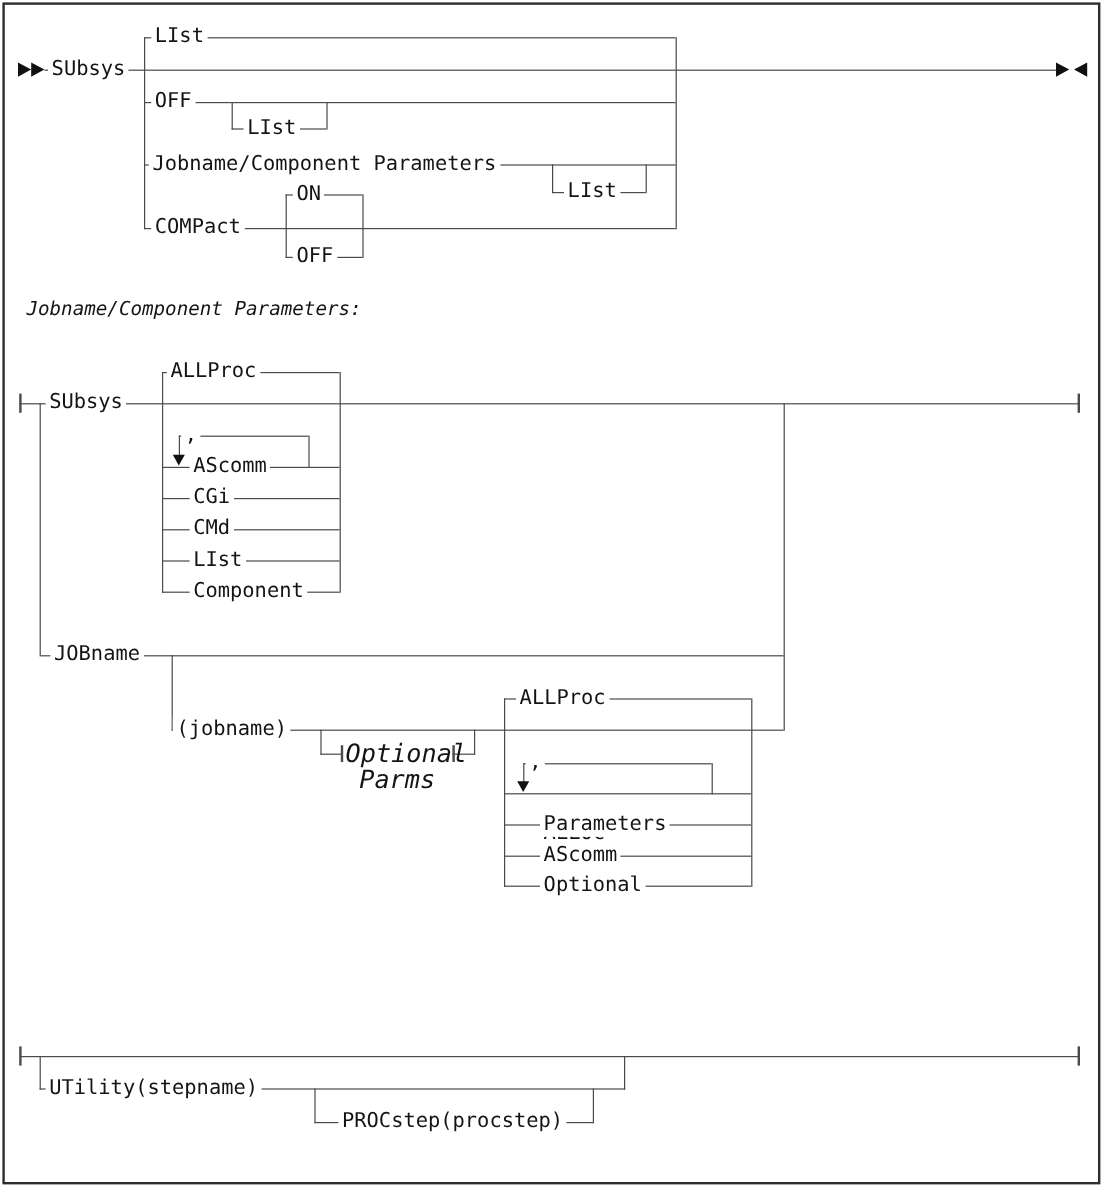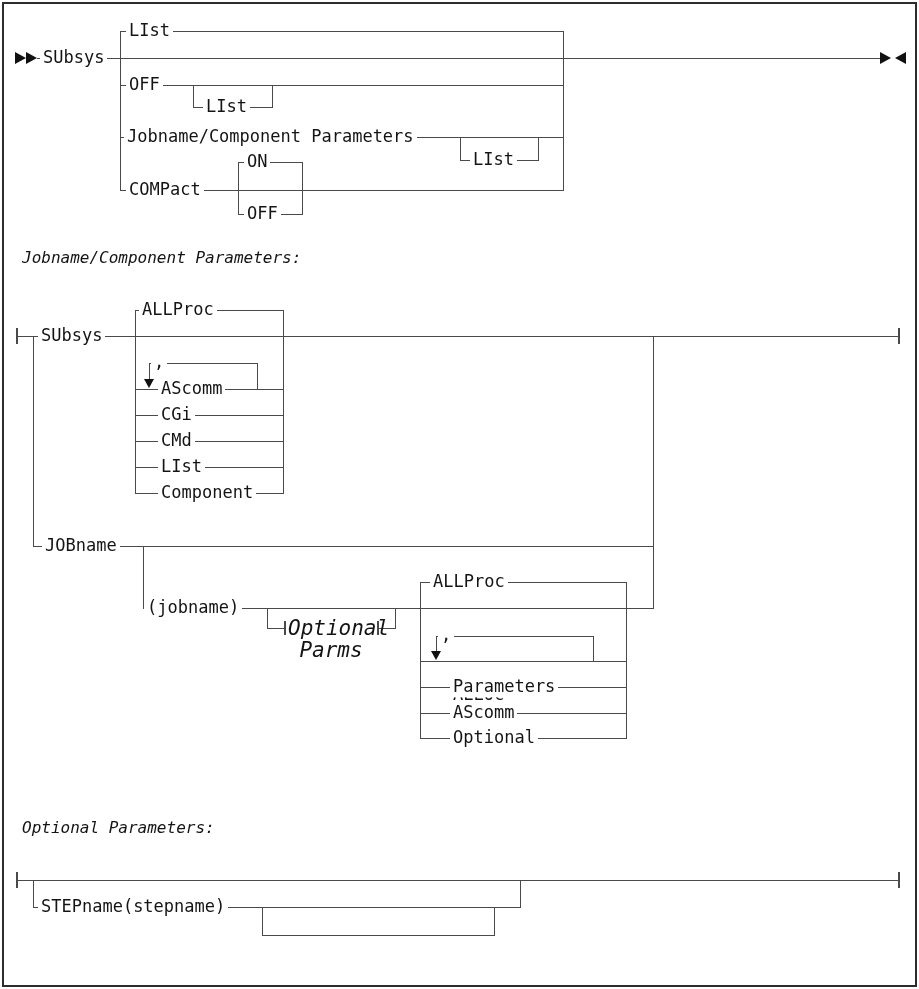--- a/index.html
+++ b/index.html
@@ -64,22 +64,22 @@
     <div>Parms</div>
   </div>
 
   <span class="lbl" style="left:430px;top:582px">ALLProc</span>
   <span class="lbl" style="left:438px;top:636px">,</span>
   <span class="lbl" style="left:450px;top:695px">ALLOc</span>
   <span class="lbl" style="left:450px;top:687px">Parameters</span>
   <span class="lbl" style="left:450px;top:713px">AScomm</span>
   <span class="lbl" style="left:450px;top:738px">Optional</span>
 
-  <span class="heading" style="left:20px;top:827px">Optional Parameters:</span>
-  <span class="lbl" style="left:38px;top:907px"><span>STEPname(</span><span class="it">stepname</span><span>)</span></span>
+  <span class="lbl" style="left:38px;top:907px"><span>UTility(</span><span class="it">stepname</span><span>)</span></span>
+  <span class="lbl" style="left:282px;top:935px"><span>PROCstep(</span><span class="it">procstep</span><span>)</span></span>
 <div class="h" style="left: 37px; top: 58px; width: 844px; background: rgb(74, 74, 74);"></div>
     <div class="v" style="left: 120px; top: 31px; height: 160px; background: rgb(74, 74, 74);"></div>
     <div class="v" style="left: 563px; top: 31px; height: 160px; background: rgb(74, 74, 74);"></div>
     <div class="h" style="left: 120px; top: 31px; width: 443px; background: rgb(74, 74, 74);"></div>
     <div class="h" style="left: 120px; top: 85px; width: 443px; background: rgb(74, 74, 74);"></div>
     <div class="v" style="left: 193px; top: 85px; height: 23px; background: rgb(74, 74, 74);"></div>
     <div class="h" style="left: 193px; top: 107px; width: 79px; background: rgb(74, 74, 74);"></div>
     <div class="v" style="left: 272px; top: 85px; height: 23px; background: rgb(74, 74, 74);"></div>
     <div class="h" style="left: 120px; top: 137px; width: 443px; background: rgb(74, 74, 74);"></div>
     <div class="v" style="left: 460px; top: 137px; height: 24px; background: rgb(74, 74, 74);"></div>

